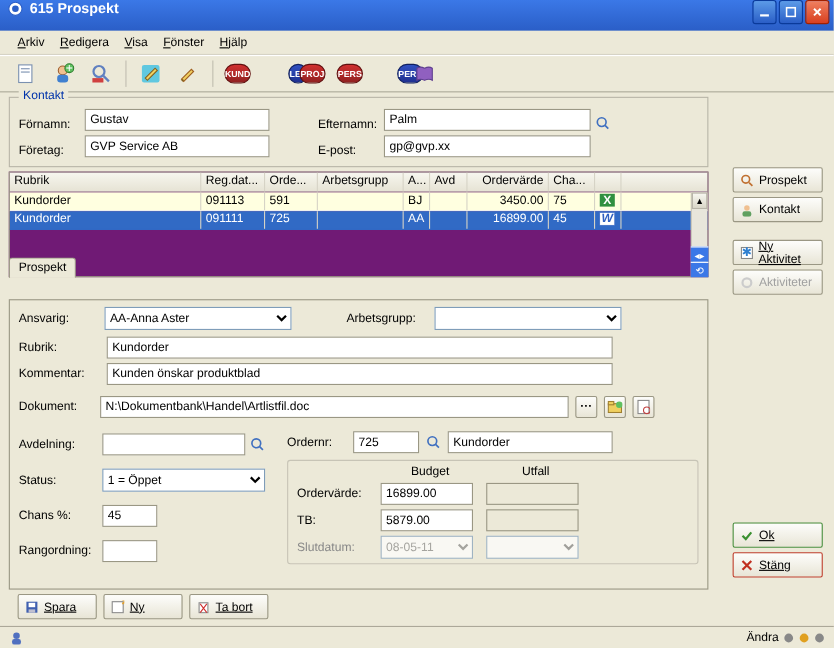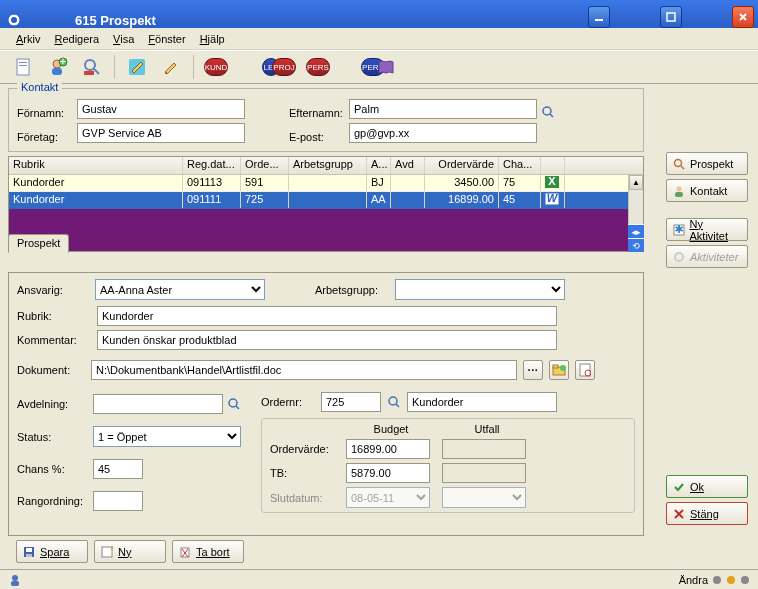--- a/index.html
+++ b/index.html
@@ -1,47 +1,47 @@
 <!DOCTYPE html>
 <html><head>
 <meta charset="utf-8">
 <style>
 * { box-sizing: border-box; margin: 0; padding: 0; font-family: Tahoma, sans-serif; font-size: 11px; }
 body { background: #ece9d8; width: 758px; height: 589px; overflow: hidden; }
 
-.titlebar { height: 28px; background: linear-gradient(#3b78e7, #2a5ec7); color: #fff; display: flex; align-items: flex-end; padding: 0 4px 0 6px; gap: 48px; }
+.titlebar { height: 28px; background: linear-gradient(#3b78e7, #2a5ec7); color: #fff; display: flex; align-items: flex-start; padding: 0 4px 0 6px; }
 .titlebar .app-icon { width: 16px; height: 16px; margin-right: 5px; display:inline-flex; align-items:center; justify-content:center; }
 .titlebar .title { flex: 1; font-weight: bold; font-size: 13px; }
 .titlebar .wbtn { width: 22px; height: 22px; margin-left: 2px; border: 1px solid #0a3a9a; border-radius: 3px; display:flex; align-items:center; justify-content:center; background: linear-gradient(#5c9be7,#2a5ec7); }
 .titlebar .wbtn.close { background: linear-gradient(#f08060,#d84020); border-color:#a02000; }
 
 .menubar { height: 22px; background:#ece9d8; display:flex; align-items:center; padding: 0 10px; gap: 2px; border-bottom: 1px solid #d6d3c6; }
 .menubar span { padding: 2px 6px; cursor:default; }
 .menubar span u { text-decoration: underline; }
 
 .toolbar { height: 34px; background:#ece9d8; border-top: 1px solid #fff; border-bottom: 1px solid #aca899; display:flex; align-items:center; padding: 0 10px; gap: 6px; }
 .tool { width: 28px; height: 28px; border: 1px solid transparent; display:flex; align-items:center; justify-content:center; border-radius:2px; }
-.badge { width:24px; height:18px; border-radius: 9px / 9px; display:flex; align-items:center; justify-content:center; color:#fff; font-size:8px; font-weight:normal; background: linear-gradient(#d03030,#902020); border:1px solid #601010;}
+.badge { width:24px; height:18px; border-radius: 9px / 9px; display:flex; align-items:center; justify-content:center; color:#fff; font-size:8px; font-weight:bold; background: linear-gradient(#d03030,#902020); border:1px solid #601010;}
 .badge.blue { background: linear-gradient(#3050c0,#203090); border-color:#102060;margin-left:42px; }
 
 .content { position: relative; padding: 4px 8px 0 8px; }
 
 .fieldset { border: 1px solid #b8b5a8; position: relative; margin-bottom: 4px; }
 .fieldset .legend { position:absolute; top:-8px; left:8px; background:#ece9d8; padding: 0 4px; color:#0033aa; }
 
 .row { display:flex; align-items:flex-end; padding: 2px 8px; }
 .lbl { width: 60px; }
 input.txt { height: 20px; border: 1px solid #9a9784; background:#fff; padding: 0 4px; }
 select.sel { height: 21px; border:1px solid #7f9db9; background:#fff; }
 
 .rightcol { position:absolute; top: 68px; right: 10px; width: 82px; display:flex; flex-direction:column; gap:4px; }
 .btn { height: 23px; border: 1px solid #9a9784; background: linear-gradient(#fdfdfb,#e8e5d6); display:flex; align-items:center; padding: 0 5px; gap:4px; cursor:default; border-radius:2px;}
 .btn.ok { border-color:#4a9040; }
 .btn .ic { width:14px; height:14px; display:inline-flex; align-items:center; justify-content:center; }
-.btn.disabled { color:#a0a0a0;font-style:italic; }
+.btn.disabled { color:#a0a0a0; }
 
 .grid { border:1px solid #9a9784; background:#701a75; }
 .ghead { display:flex; background:linear-gradient(#f7f6ef,#e6e3d4); border-bottom:1px solid #c7c4b6; height:18px; }
 .ghead div, .grow div { border-right:1px solid #d6d3c6; padding: 1px 4px; overflow:hidden; white-space:nowrap; }
 .grow { display:flex; height:17px; border-bottom:1px solid #eee; }
 .grow.sel { background:#316ac5; color:#fff; border-bottom-color:#316ac5;}
 .gbody { position:relative; height: 76px; }
 
 .col0{width:174px}.col1{width:58px}.col2{width:48px}.col3{width:78px}.col4{width:24px}.col5{width:34px}.col6{width:74px;text-align:right}.col7{width:42px}.col8{width:24px}
 

